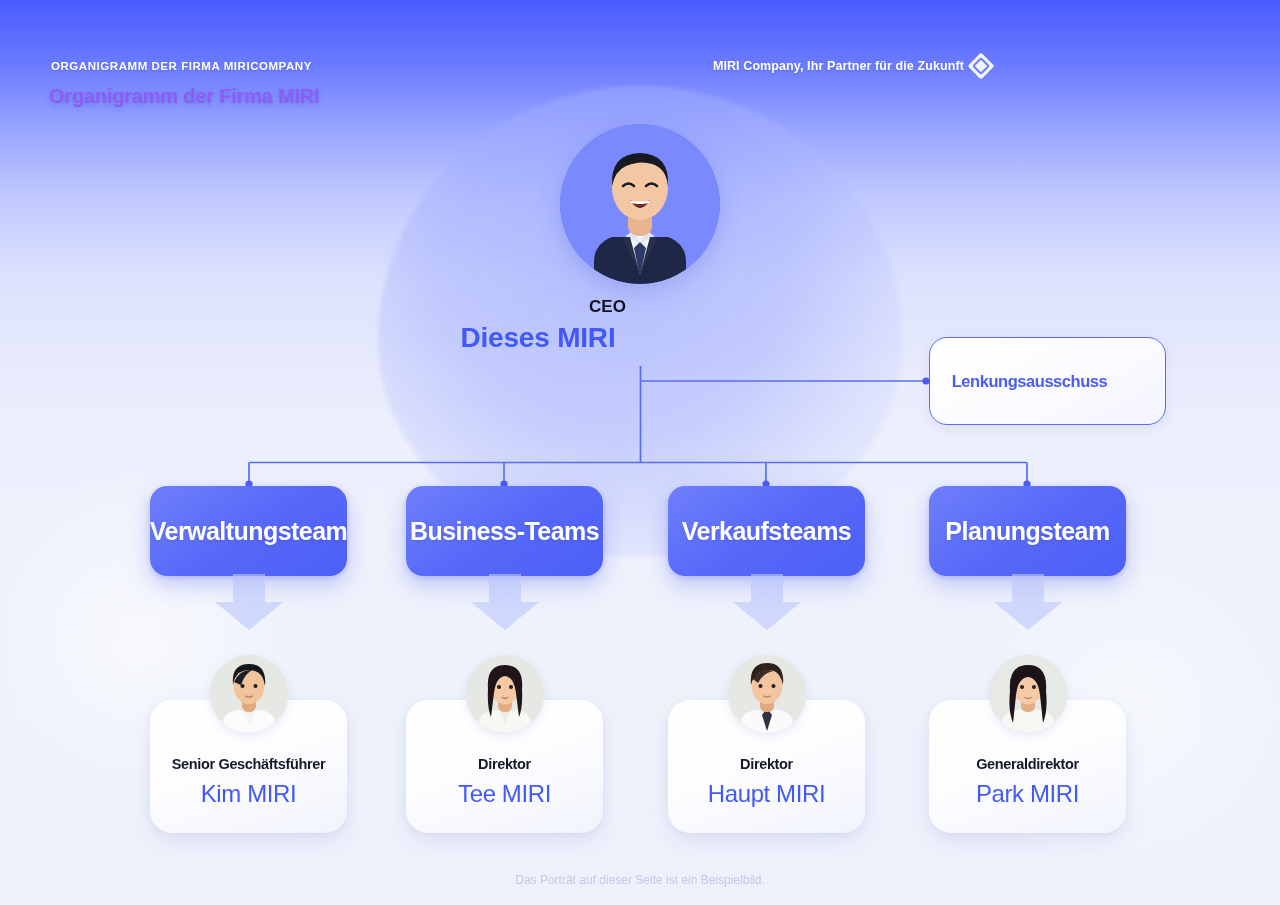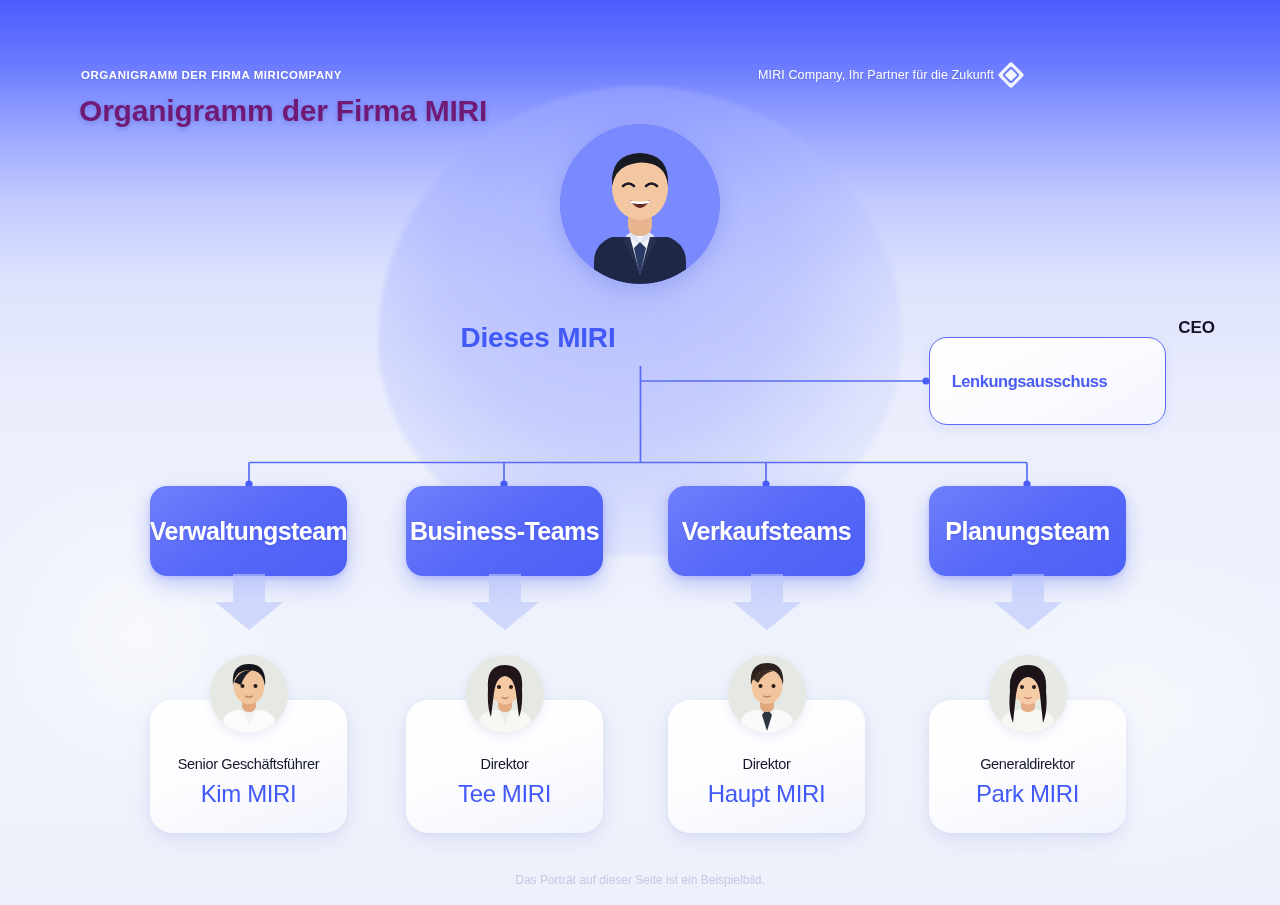--- a/index.html
+++ b/index.html
@@ -40,56 +40,56 @@
     width:360px; height:330px; border-radius:50%;
     background:radial-gradient(circle at 50% 50%, rgba(255,255,255,0.55) 0%, rgba(255,255,255,0) 70%);
   }
   .blob-soft-right {
     position:absolute; right:-60px; top:560px;
     width:420px; height:300px; border-radius:50%;
     background:radial-gradient(circle at 50% 50%, rgba(255,255,255,0.45) 0%, rgba(255,255,255,0) 72%);
   }
 
   
-  .header { position:absolute; left:0; top:16px; width:1032px; height:120px;margin-left:30px; }
+  .header { position:absolute; left:0; top:7px; width:1032px; height:120px; }
   .eyebrow {
     position:absolute; left:51px; top:53px;
     font-size:11.5px; font-weight:bold; letter-spacing:0.55px;
     color:#ffffff;
     text-shadow:0 1px 2px rgba(40,55,160,0.30);
   }
   .page-title {
     position:absolute; left:49px; top:78px;
-    font-size:30px; font-weight:bold; letter-spacing:-0.2px;
-    color:#701a75;
+    font-size:20px; font-weight:bold; letter-spacing:-0.2px;
+    color:#8b5cf6;
     text-shadow:0 2px 5px rgba(40,55,160,0.28);
   }
   .brand {
     position:absolute; right:68px; top:52px;
-    font-size:12.5px; font-weight:normal; letter-spacing:0.1px;
+    font-size:12.5px; font-weight:bold; letter-spacing:0.1px;
     color:#ffffff;
     text-shadow:0 1px 2px rgba(40,55,160,0.30);
   }
   .brand-logo {
     position:absolute; right:38px; top:46px;
     width:26px; height:26px;
   }
 
   
   .ceo-block { position:absolute; left:0; top:0; width:1280px; }
   .ceo-avatar {
     position:absolute; left:560px; top:124px;
     width:160px; height:160px; border-radius:50%;
     background:linear-gradient(160deg,#7f8dff 0%,#6d7dfb 48%,#8490ff 100%);
     overflow:hidden;
     box-shadow:0 6px 22px rgba(86,100,220,0.28);
   }
   .ceo-role {
     position:absolute; left:0; top:297px; width:1215px;
-    text-align:right; font-size:17px; font-weight:bold; color:#111322;margin-top:21px;
+    text-align:center; font-size:17px; font-weight:bold; color:#111322;
   }
   .ceo-name {
     position:absolute; left:0; top:322px; width:1076px;
     text-align:center; font-size:28px; font-weight:bold; color:#4159f6;
     letter-spacing:-0.2px;
   }
 
   
   .connectors { position:absolute; left:0; top:0; width:1280px; height:905px; }
 
@@ -137,21 +137,21 @@
   }
   .person-avatar {
     position:absolute; left:50%; transform:translateX(-50%);
     top:-45px; width:78px; height:78px; border-radius:50%;
     overflow:hidden;
     background:linear-gradient(170deg,#e7e9e4 0%,#dfe2dc 100%);
     box-shadow:0 3px 10px rgba(120,134,205,0.16);
   }
   .person-role {
     position:absolute; left:0; top:56px; width:197px; text-align:center;
-    font-size:14.5px; font-weight:normal; color:#15172a;
+    font-size:14.5px; font-weight:bold; color:#15172a;
     letter-spacing:-0.35px; white-space:nowrap;
   }
   .person-name {
     position:absolute; left:0; top:80px; width:197px; text-align:center;
     font-size:24px; font-weight:normal; color:#4159f6;
     letter-spacing:-0.4px; white-space:nowrap;
   }
 
   
   .footnote {

